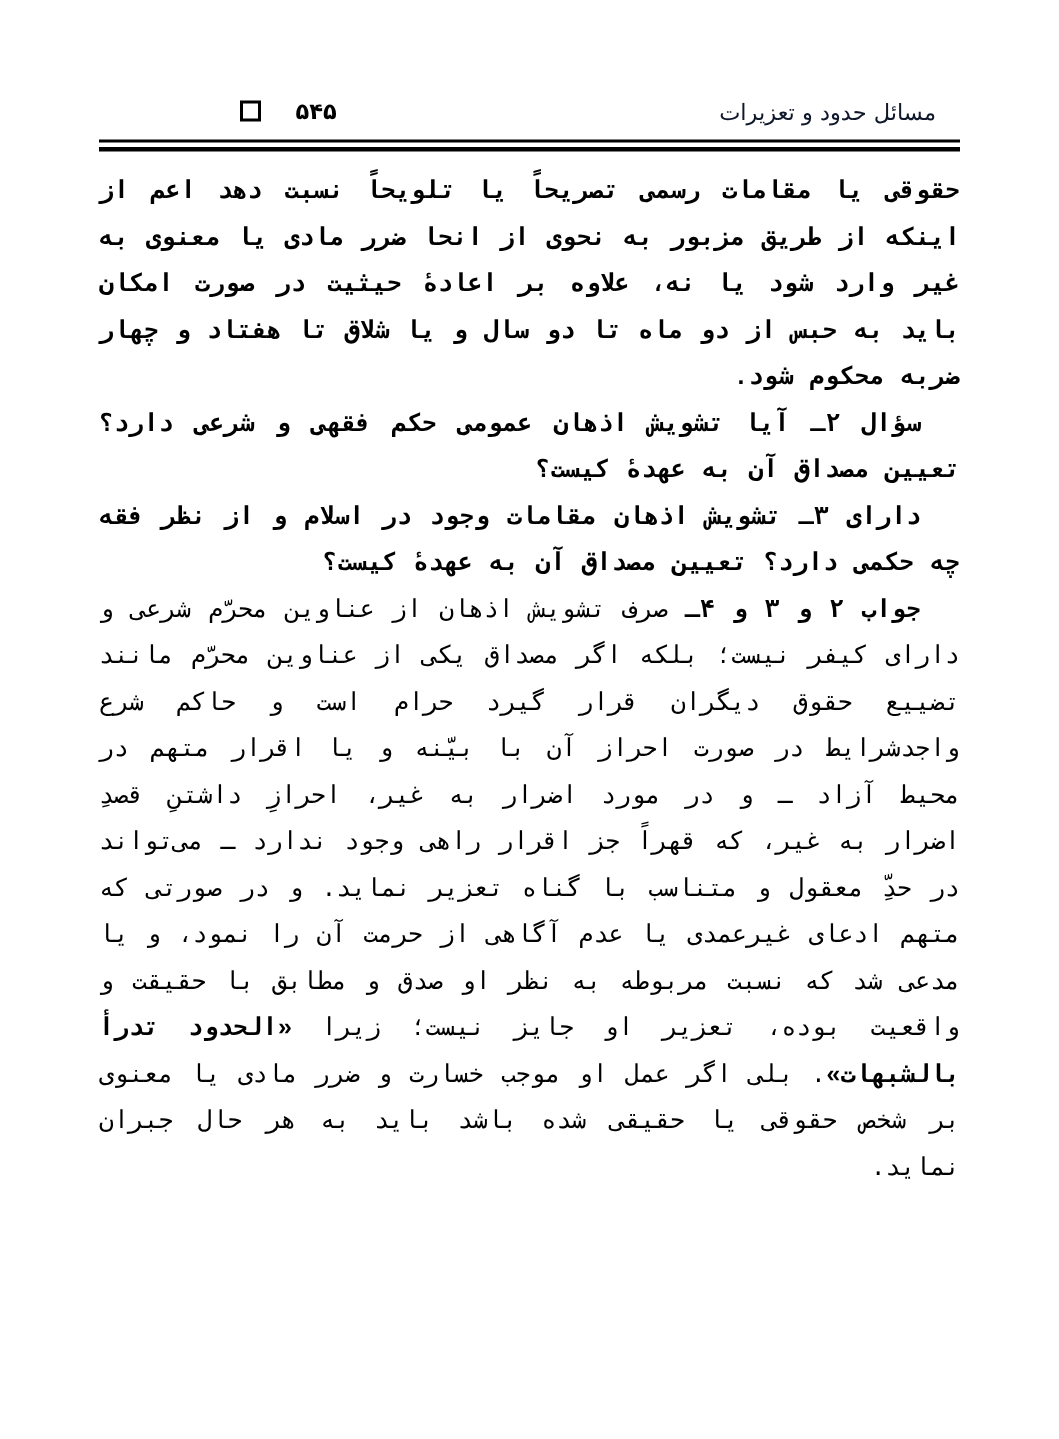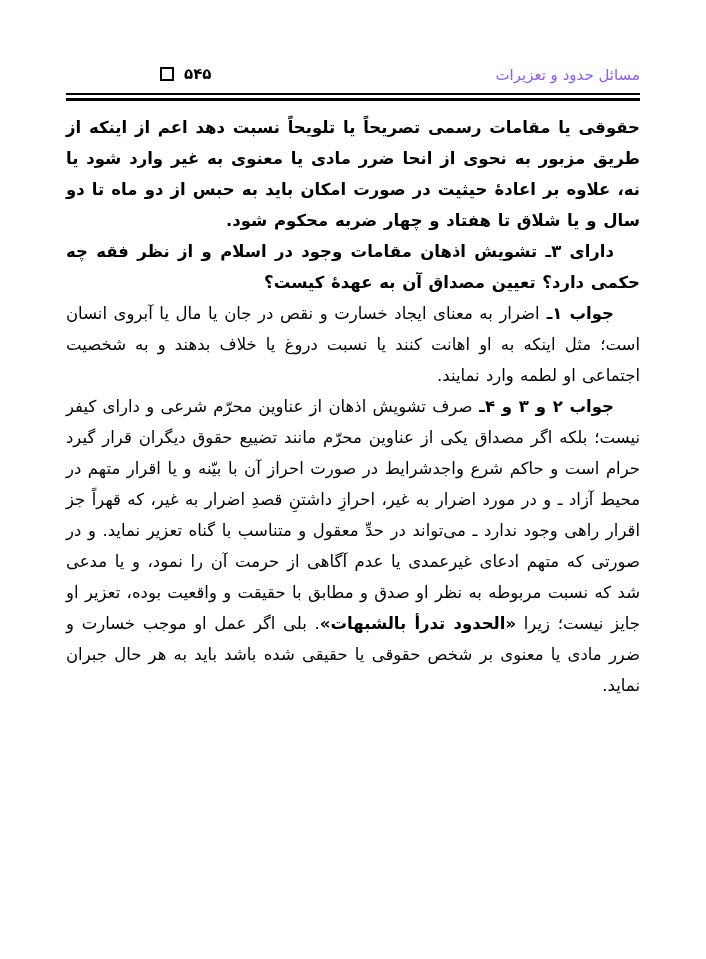--- a/index.html
+++ b/index.html
@@ -14,27 +14,27 @@
     background: #ffffff;
     overflow: hidden;
     color: #000;
   }
   
   .header {
     position: absolute;
     top: 58px; left: 66px; right: 66px; height: 32px;
   }
   .running-title {
-    position: absolute; right: 0; top: 8px;
-    font-size: 15px; color: #8b5cf6;
+    position: absolute; right: 16px; top: 8px;
+    font-size: 15px; color: #0f172a;
     direction: rtl;
   }
   .folio {
     position: absolute; left: 46px; top: 9px;
-    display: flex; align-items: center; gap: 10px;
+    display: flex; align-items: center; gap: 23px;
     direction: ltr;
     padding-left: 48px;
   }
   .square-marker {
     width: 10px; height: 10px;
     border: 2px solid #000;
     display: inline-block;
     background: #fff;
   }
   .folio-num {
@@ -48,21 +48,21 @@
   
   .bodytext {
     position: absolute;
     top: 112px; left: 66px; right: 66px;
     direction: rtl;
     text-align: justify;
     font-size: 16.5px;
     line-height: 31px;
     word-spacing: 1px;
   }
-  .para   { margin: 0; }
+  .para   { margin: 0; font-family: Liberation Mono, monospace; }
   .bold   { font-weight: bold; }
   .indent { text-indent: 26px; }
   .lead   { font-weight: bold; }
 </style>
 </head>
 <body>
 
 <div class="page">
 
   <div class="header">
@@ -76,22 +76,22 @@
   <div class="rules">
     <div class="rule-thin"></div>
     <div class="rule-thick"></div>
   </div>
 
   <div class="bodytext">
 
     <p class="para bold"><span>حقوقی یا مقامات رسمی تصریحاً یا تلویحاً نسبت دهد اعم از اینکه از طریق مزبور به نحوی از انحا ضرر مادی یا معنوی به غیر وارد شود یا نه، علاوه بر اعادهٔ حیثیت در صورت امکان باید به حبس از دو ماه تا دو سال و یا شلاق تا هفتاد و چهار ضربه محکوم شود.</span></p>
 
 
+    <p class="para bold indent"><span class="lead">سؤال ۲ـ </span><span>آیا تشویش اذهان عمومی حکم فقهی و شرعی دارد؟ تعیین مصداق آن به عهدهٔ کیست؟</span></p>
 
     <p class="para bold indent"><span class="lead">دارای ۳ـ </span><span>تشویش اذهان مقامات وجود در اسلام و از نظر فقه چه حکمی دارد؟ تعیین مصداق آن به عهدهٔ کیست؟</span></p>
 
 
-    <p class="para indent"><span class="lead">جواب ۱ـ </span><span>اضرار به معنای ایجاد خسارت و نقص در جان یا مال یا آبروی انسان است؛ مثل اینکه به او اهانت کنند یا نسبت دروغ یا خلاف بدهند و به شخصیت اجتماعی او لطمه وارد نمایند.</span></p>
 
     <p class="para indent"><span class="lead">جواب ۲ و ۳ و ۴ـ </span><span>صرف تشویش اذهان از عناوین محرّم شرعی و دارای کیفر نیست؛ بلکه اگر مصداق یکی از عناوین محرّم مانند تضییع حقوق دیگران قرار گیرد حرام است و حاکم شرع واجدشرایط در صورت احراز آن با بیّنه و یا اقرار متهم در محیط آزاد ـ و در مورد اضرار به غیر، احرازِ داشتنِ قصدِ اضرار به غیر، که قهراً جز اقرار راهی وجود ندارد ـ می‌تواند در حدِّ معقول و متناسب با گناه تعزیر نماید. و در صورتی که متهم ادعای غیرعمدی یا عدم آگاهی از حرمت آن را نمود، و یا مدعی شد که نسبت مربوطه به نظر او صدق و مطابق با حقیقت و واقعیت بوده، تعزیر او جایز نیست؛ زیرا </span><span class="bold">«الحدود تدرأ بالشبهات»</span><span>. بلی اگر عمل او موجب خسارت و ضرر مادی یا معنوی بر شخص حقوقی یا حقیقی شده باشد باید به هر حال جبران نماید.</span></p>
 
   </div>
 </div>
 
 </body></html>

